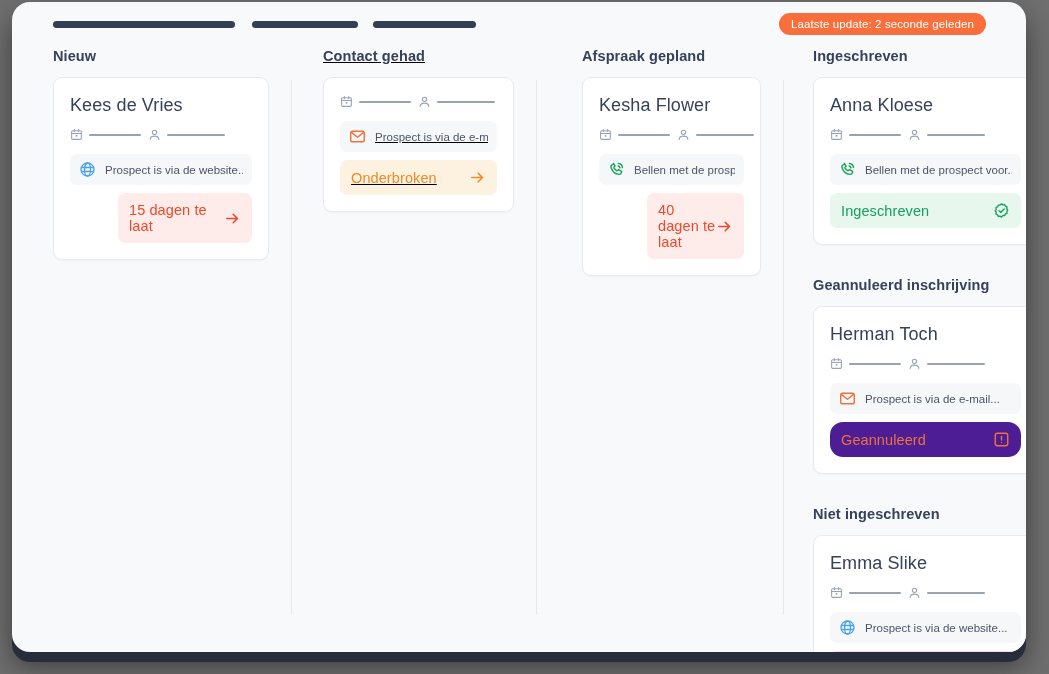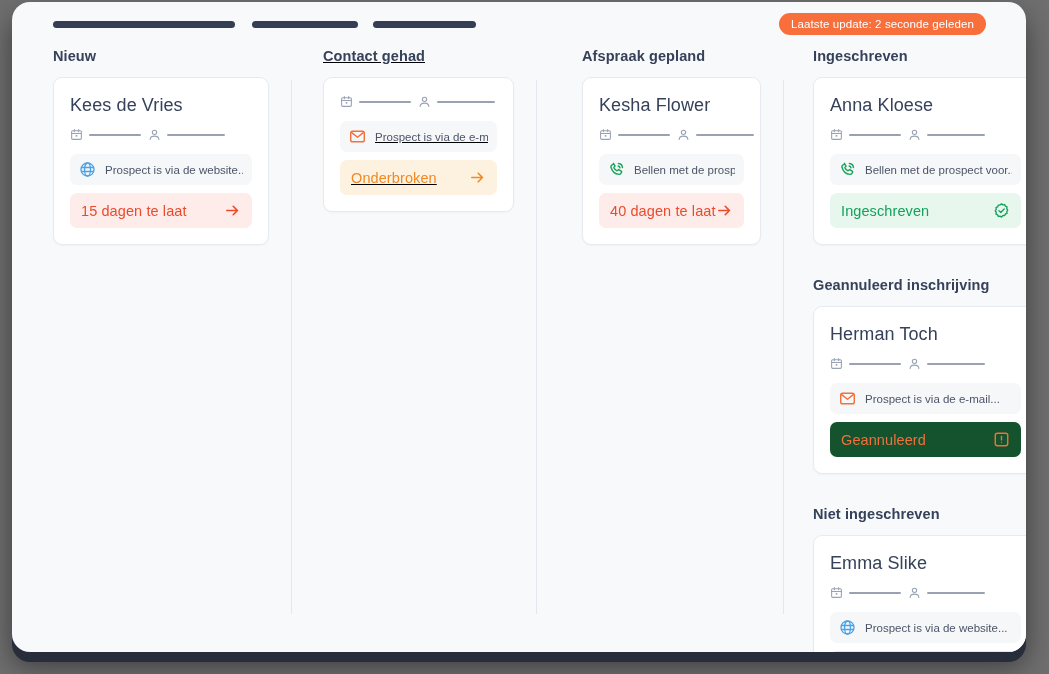--- a/index.html
+++ b/index.html
@@ -165,24 +165,24 @@
   .status-pill {
     display: flex;
     align-items: center;
     justify-content: space-between;
     border-radius: 7px;
     padding: 9px 11px;
     font-size: 14.5px;
   }
   .status-pill .status-label { letter-spacing: .1px; }
 
-  .status-red    { background: #fdecea; color: #ec4a2a; }
+  .status-red    { background: #fdecea; color: #ec4a2a; margin-left: 48px; }
   .status-amber  { background: #fdf2e0; color: #ef8a26; }
   .status-green  { background: #e7f7ee; color: #15a05c; }
-  .status-orange { background: #14532d; color: #f1703c; }
+  .status-orange { background: #4c1d95; color: #f1703c; border-radius: 13px; }
   .status-pink   { background: #fcdcd8; color: #ef4b3b; }
 
   svg { display: block; }
 </style>
 </head>
 <body>
 
 <div id="app-window">
 
   <div id="topbar">

